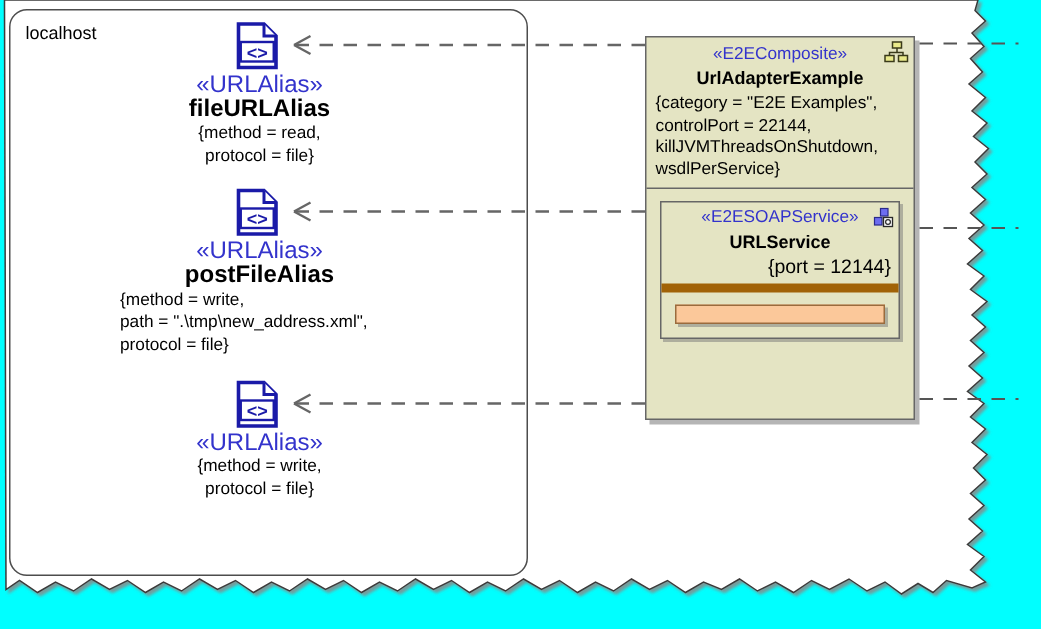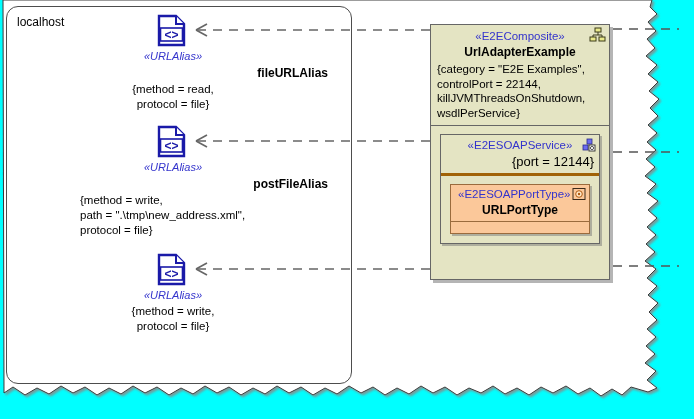--- a/index.html
+++ b/index.html
@@ -65,33 +65,31 @@
   }
   .alias-icon {
     position: absolute;
     left: 50%;
     margin-left: -16px;
     top: 0;
     width: 29px;
     height: 33px;
   }
   .alias-stereotype {
-    font-size: 11px;
+    font-size: 16px;
     color: #3333cc;
     line-height: 15px;
     margin-top: 1px;
-    font-style: italic;
   }
   .alias-name {
-    font-size: 12px;
+    font-size: 16px;
     font-weight: bold;
     color: #000;
     line-height: 16px;
     margin-top: 1px;
-    text-align: right;
   }
   .alias-props {
     font-size: 11.5px;
     color: #000;
     line-height: 15px;
     margin-top: 1px;
     white-space: pre-line;
   }
   .alias-props.left-align {
     text-align: left;
@@ -151,21 +149,21 @@
 
   #service-node {
     background: #e4e4c3;
     border: 1px solid #666666;
     box-sizing: border-box;
     box-shadow: 2px 2px 0 rgba(120,120,120,0.5);
   }
   #service-header {
     position: relative;
     padding: 3px 5px 4px 5px;
-    border-bottom: 3px solid #a16207;
+    border-bottom: 6px solid #a16207;
   }
   #service-props {
     font-size: 13px;
     color: #000;
     text-align: right;
     line-height: 15px;
     margin-top: 1px;
   }
   #service-icon {
     position: absolute;
@@ -309,33 +307,25 @@
     <div id="composite-body">
       <div id="service-node">
         <div id="service-header">
           <svg id="service-icon" viewBox="0 0 14 14">
             <rect x="5" y="1" width="5" height="5" fill="#6d6df0" stroke="#2a2a8a" stroke-width="0.8"></rect>
             <rect x="1" y="7" width="5" height="5" fill="#6d6df0" stroke="#2a2a8a" stroke-width="0.8"></rect>
             <rect x="7" y="7" width="6" height="6" fill="#ffffff" stroke="#2a2a2a" stroke-width="0.9"></rect>
             <circle cx="10" cy="10" r="1.6" fill="none" stroke="#2a2a2a" stroke-width="0.8"></circle>
           </svg>
           <div class="stereo">«E2ESOAPService»</div>
+          <div class="cls-name">URLService</div>
           <div id="service-props">{port = 12144}</div>
         </div>
         <div id="service-body">
           <div id="porttype-node">
-            <div id="porttype-header">
-              <svg id="porttype-icon" viewBox="0 0 14 14">
-                <rect x="1" y="1.5" width="12" height="11" fill="#fbc89a" stroke="#3a2a1a" stroke-width="1"></rect>
-                <circle cx="7" cy="7" r="3.3" fill="#ffe8c8" stroke="#b05a10" stroke-width="1"></circle>
-                <circle cx="7" cy="7" r="1.2" fill="#b05a10"></circle>
-              </svg>
-              <div class="stereo">«E2ESOAPPortType»</div>
-              <div class="cls-name">URLPortType</div>
-            </div>
             <div id="porttype-compartment"></div>
           </div>
         </div>
       </div>
     </div>
   </div>
 </div>
 
 <svg id="connector-layer" viewBox="0 0 694 419">
 

